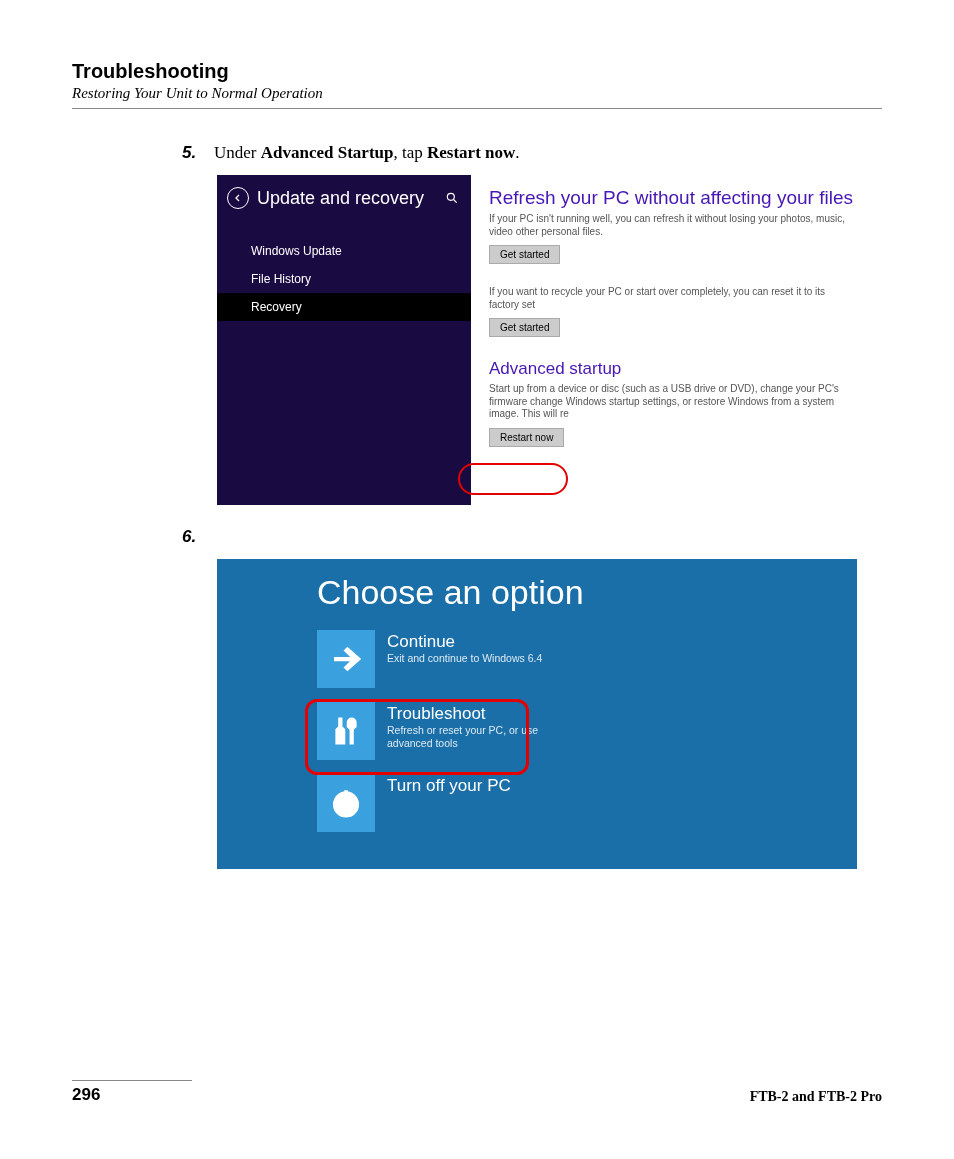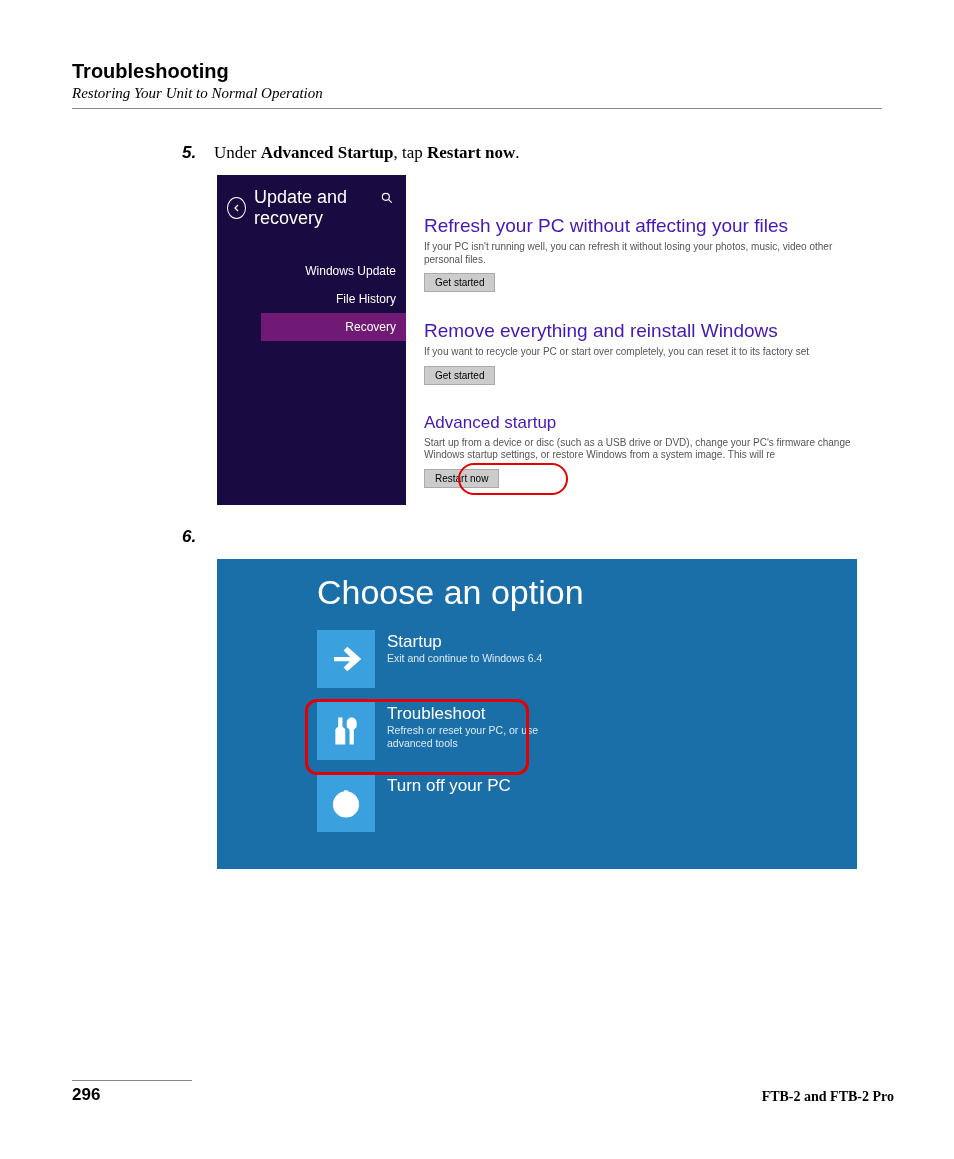--- a/index.html
+++ b/index.html
@@ -26,50 +26,50 @@
     margin-left: 145px;
     width: 640px;
     height: 330px;
     background: #fff;
     display: flex;
     overflow: hidden;
     margin-bottom: 22px;
     position: relative;
   }
   .ss1-sidebar {
-    width: 189px;
+    width: 254px;
     background: #1a0a42;
     color: #fff;
     font-family: 'Segoe UI', Arial, sans-serif;
     position: relative;
   }
   .ss1-sb-header {
     display: flex;
     align-items: center;
     padding: 12px 10px 10px 10px;
     font-size: 18px;
     font-weight: 300;
   }
   .ss1-back {
     width: 22px; height: 22px;
     border: 1.5px solid #fff; border-radius: 50%;
     display: inline-flex; align-items: center; justify-content: center;
     margin-right: 8px;
     font-size: 14px;
   }
   .ss1-search { position: absolute; right: 12px; top: 16px; color:#fff; font-size:14px; }
-  .ss1-sb-item { font-size: 12px; padding: 7px 10px 7px 34px; color:#fff;text-align:right; }
-  .ss1-sb-item.selected { background: #701a75; margin-left: 44px; }
+  .ss1-sb-item { font-size: 12px; padding: 7px 10px 7px 34px; color:#fff; }
+  .ss1-sb-item.selected { background: #000000; }
   .ss1-main {
     flex: 1;
     padding: 12px 0 0 18px;
     font-family: 'Segoe UI', Arial, sans-serif;
     position: relative;
   }
-  .ss1-section-h { color: #4617b4; font-size: 19px; font-weight: 400; margin-bottom: 4px; margin-top: 28px; }
+  .ss1-section-h { color: #4617b4; font-size: 19px; font-weight: 400; margin-bottom: 4px; }
   .ss1-section-h.sm { font-size: 17px; }
   .ss1-desc { font-size: 10px; color: #555; line-height: 1.25; margin-bottom: 6px; }
   .ss1-btn {
     display: inline-block;
     background: #ccc;
     border: 1px solid #aaa;
     font-size: 10px;
     padding: 3px 10px;
     color: #000;
   }
@@ -109,21 +109,21 @@
     position: absolute;
     border: 3px solid #e30000;
     border-radius: 12px;
     pointer-events: none;
   }
 
   .footer {
     position: absolute;
     bottom: 54px;
     left: 72px;
-    right: 60px;
+    right: 72px;
   }
   .footer-hr { border:none; border-top:1px solid #888; margin-bottom:4px; width: 120px; }
   .footer-row { display:flex; justify-content:space-between; align-items:flex-end; }
   .page-num { font-family: 'Segoe UI', Arial, sans-serif; font-weight:700; font-size:17px; }
   .prod { font-size: 14px; font-weight: bold; }
 </style>
 </head>
 <body>
 
 <div class="page-header">
@@ -160,21 +160,20 @@
     <div class="ss1-sb-item">File History</div>
     <div class="ss1-sb-item selected">Recovery</div>
   </div>
   <div class="ss1-main">
     <div class="ss1-block">
       <div class="ss1-section-h">Refresh your PC without affecting your files</div>
       <div class="ss1-desc">If your PC isn't running well, you can refresh it without losing your photos, music, video other personal files.</div>
       <span class="ss1-btn">Get started</span>
     </div>
     <div class="ss1-block">
-      <div class="ss1-section-h">Remove everything and reinstall Windows</div>
       <div class="ss1-desc">If you want to recycle your PC or start over completely, you can reset it to its factory set</div>
       <span class="ss1-btn">Get started</span>
     </div>
     <div class="ss1-block">
       <div class="ss1-section-h sm">Advanced startup</div>
       <div class="ss1-desc">Start up from a device or disc (such as a USB drive or DVD), change your PC's firmware change Windows startup settings, or restore Windows from a system image. This will re</div>
       <span class="ss1-btn">Restart now</span>
     </div>
   </div>
   <div class="ss1-circle" style="left:241px; top:288px; width:110px; height:32px;"></div>
@@ -187,21 +186,21 @@
 <div class="ss2">
   <div class="ss2-title">Choose an option</div>
 
   <div class="ss2-tile">
     <div class="ss2-icon">
       <svg viewBox="0 0 24 24">
           <path d="M4 11 H16 L11 6 L13 4 L22 12 L13 20 L11 18 L16 13 H4 Z" fill="#fff"></path>
         </svg>
     </div>
     <div class="ss2-tile-text">
-      <div class="ss2-tile-h">Startup</div>
+      <div class="ss2-tile-h">Continue</div>
       <div class="ss2-tile-d">Exit and continue to Windows 6.4</div>
     </div>
   </div>
 
   <div class="ss2-tile">
     <div class="ss2-icon">
       <svg viewBox="0 0 24 24">
           <path d="M7 3 L9 3 L9 9 L11 11 L11 21 L5 21 L5 11 L7 9 Z M16 3 A3 3 0 0 1 19 6 L19 9 L17 11 L17 21 L15 21 L15 11 L13 9 L13 6 A3 3 0 0 1 16 3 Z" fill="#fff"></path>
         </svg>
     </div>

